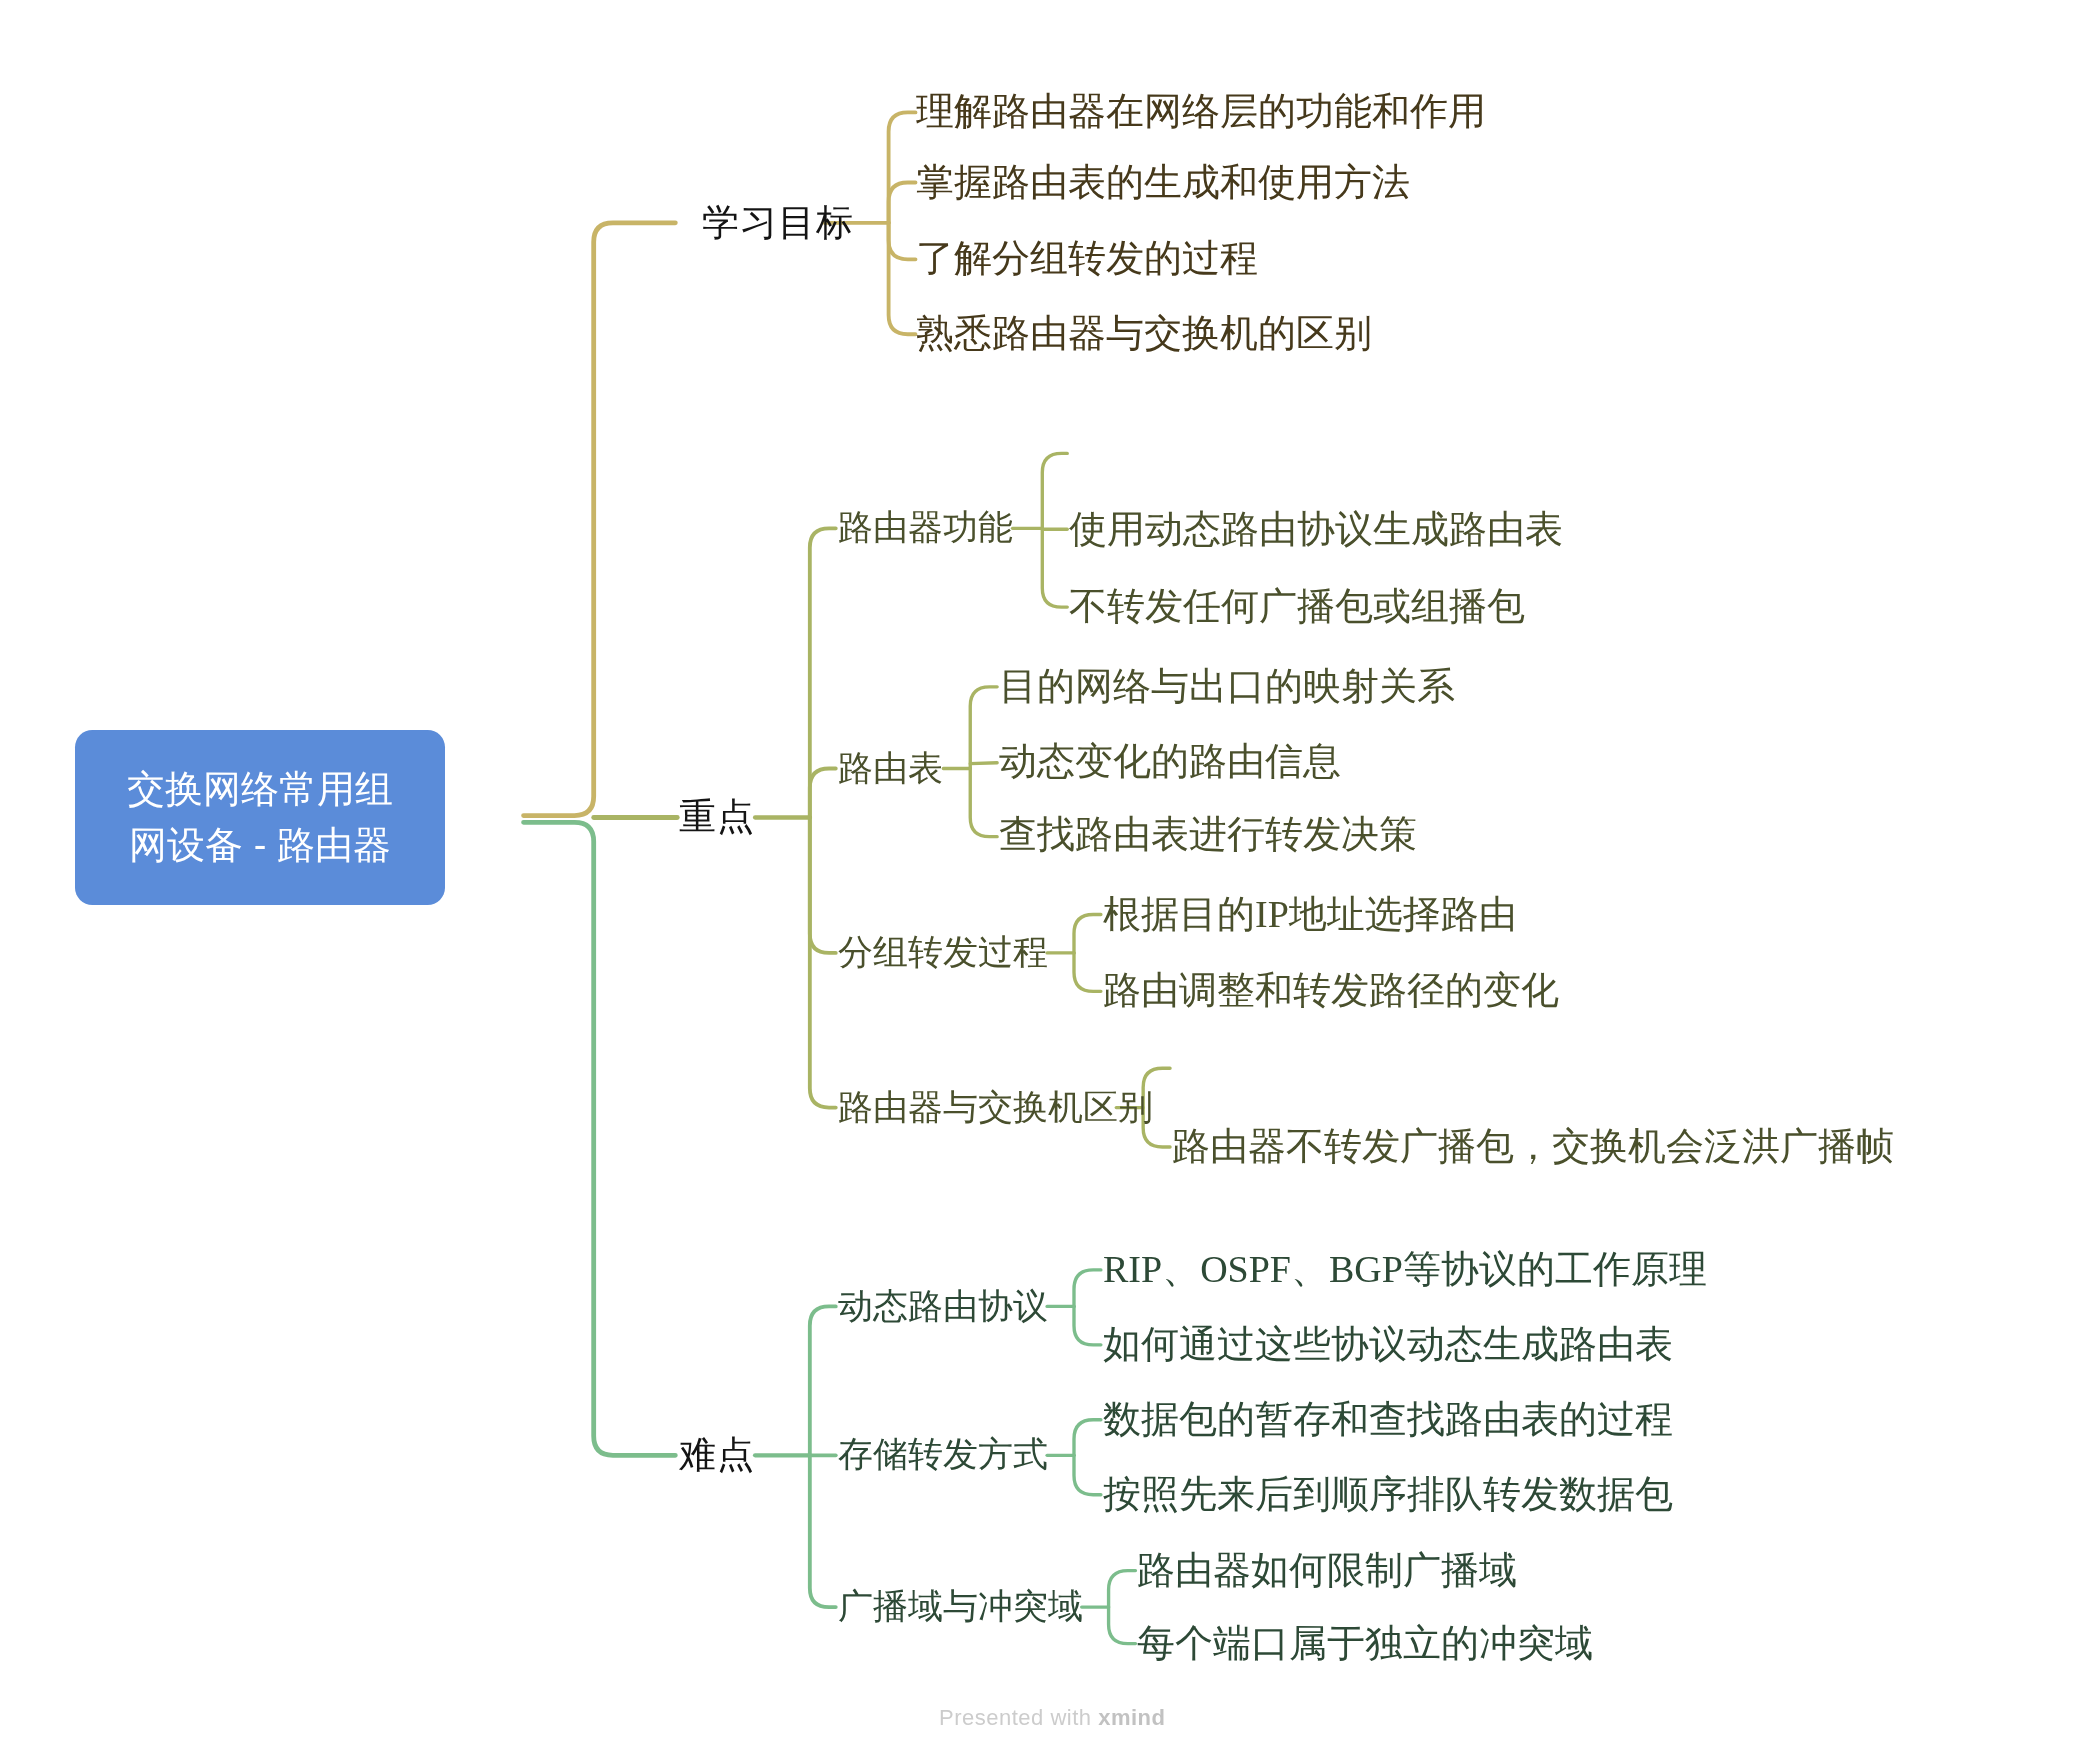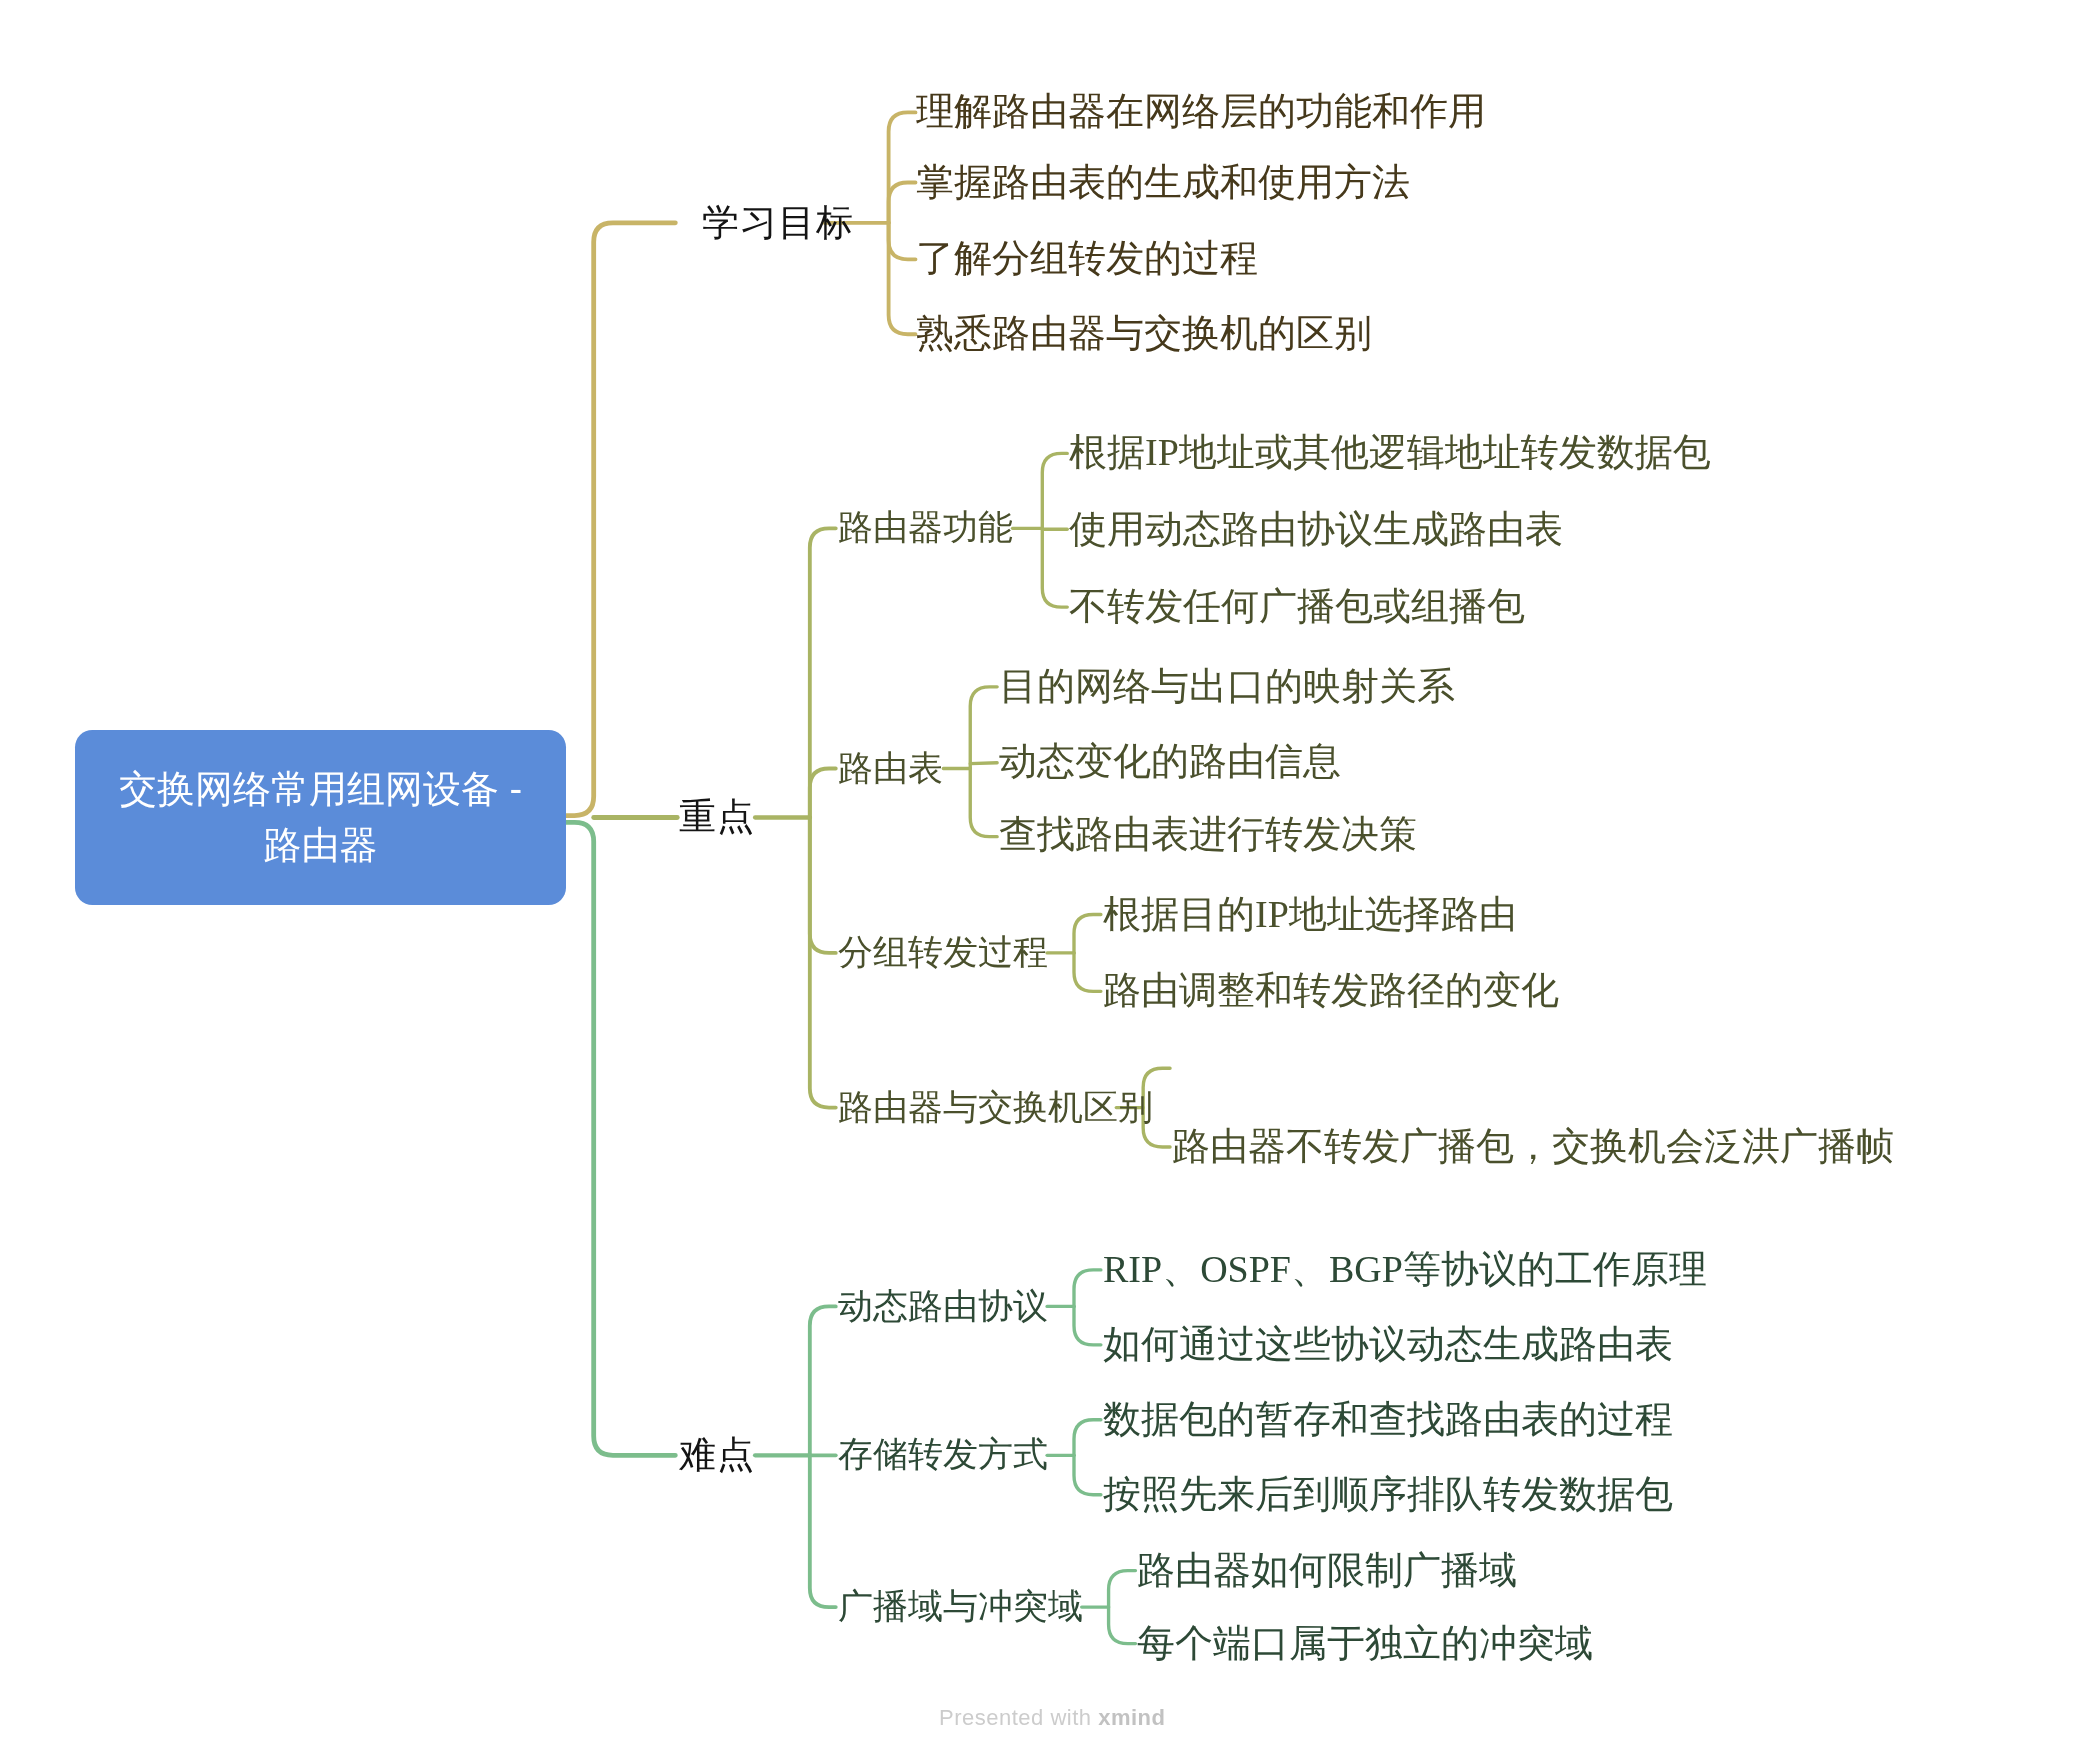--- a/index.html
+++ b/index.html
@@ -15,21 +15,21 @@
   svg.links path { fill: none; stroke-linecap: round; stroke-linejoin: round; }
 
   .topic {
     position: absolute;
     transform: translateY(-50%);
     white-space: nowrap;
     line-height: 1.15;
   }
   .root {
     left: 75px; top: 730px;
-    width: 491px; height: 175px;
+    width: 370px; height: 175px;
     transform: none;
     background: #5b8cd9;
     border-radius: 17.3px;
     color: #ffffff;
     font-size: 38px;
     display: flex; align-items: center; justify-content: center;
     text-align: center;
     white-space: normal;
     line-height: 1.45;
     box-sizing: border-box;
@@ -122,21 +122,20 @@
 
   <div class="topic l1" style="left:702px; top:223px;">学习目标</div>
   <div class="topic l3 b-goal" style="left:916px; top:112px;">理解路由器在网络层的功能和作用</div>
   <div class="topic l3 b-goal" style="left:916px; top:183px;">掌握路由表的生成和使用方法</div>
   <div class="topic l3 b-goal" style="left:916px; top:259px;">了解分组转发的过程</div>
   <div class="topic l3 b-goal" style="left:916px; top:334px;">熟悉路由器与交换机的区别</div>
 
   <div class="topic l1" style="left:679px; top:817px;">重点</div>
 
   <div class="topic l2 b-key" style="left:838px; top:528px;">路由器功能</div>
-  <div class="topic l3 b-key" style="left:1069px; top:453px;">根据IP地址或其他逻辑地址转发数据包</div>
   <div class="topic l3 b-key" style="left:1069px; top:530px;">使用动态路由协议生成路由表</div>
   <div class="topic l3 b-key" style="left:1069px; top:607px;">不转发任何广播包或组播包</div>
 
   <div class="topic l2 b-key" style="left:838px; top:769px;">路由表</div>
   <div class="topic l3 b-key" style="left:999px; top:687px;">目的网络与出口的映射关系</div>
   <div class="topic l3 b-key" style="left:999px; top:762px;">动态变化的路由信息</div>
   <div class="topic l3 b-key" style="left:999px; top:835px;">查找路由表进行转发决策</div>
 
   <div class="topic l2 b-key" style="left:838px; top:953px;">分组转发过程</div>
   <div class="topic l3 b-key" style="left:1103px; top:915px;">根据目的IP地址选择路由</div>

